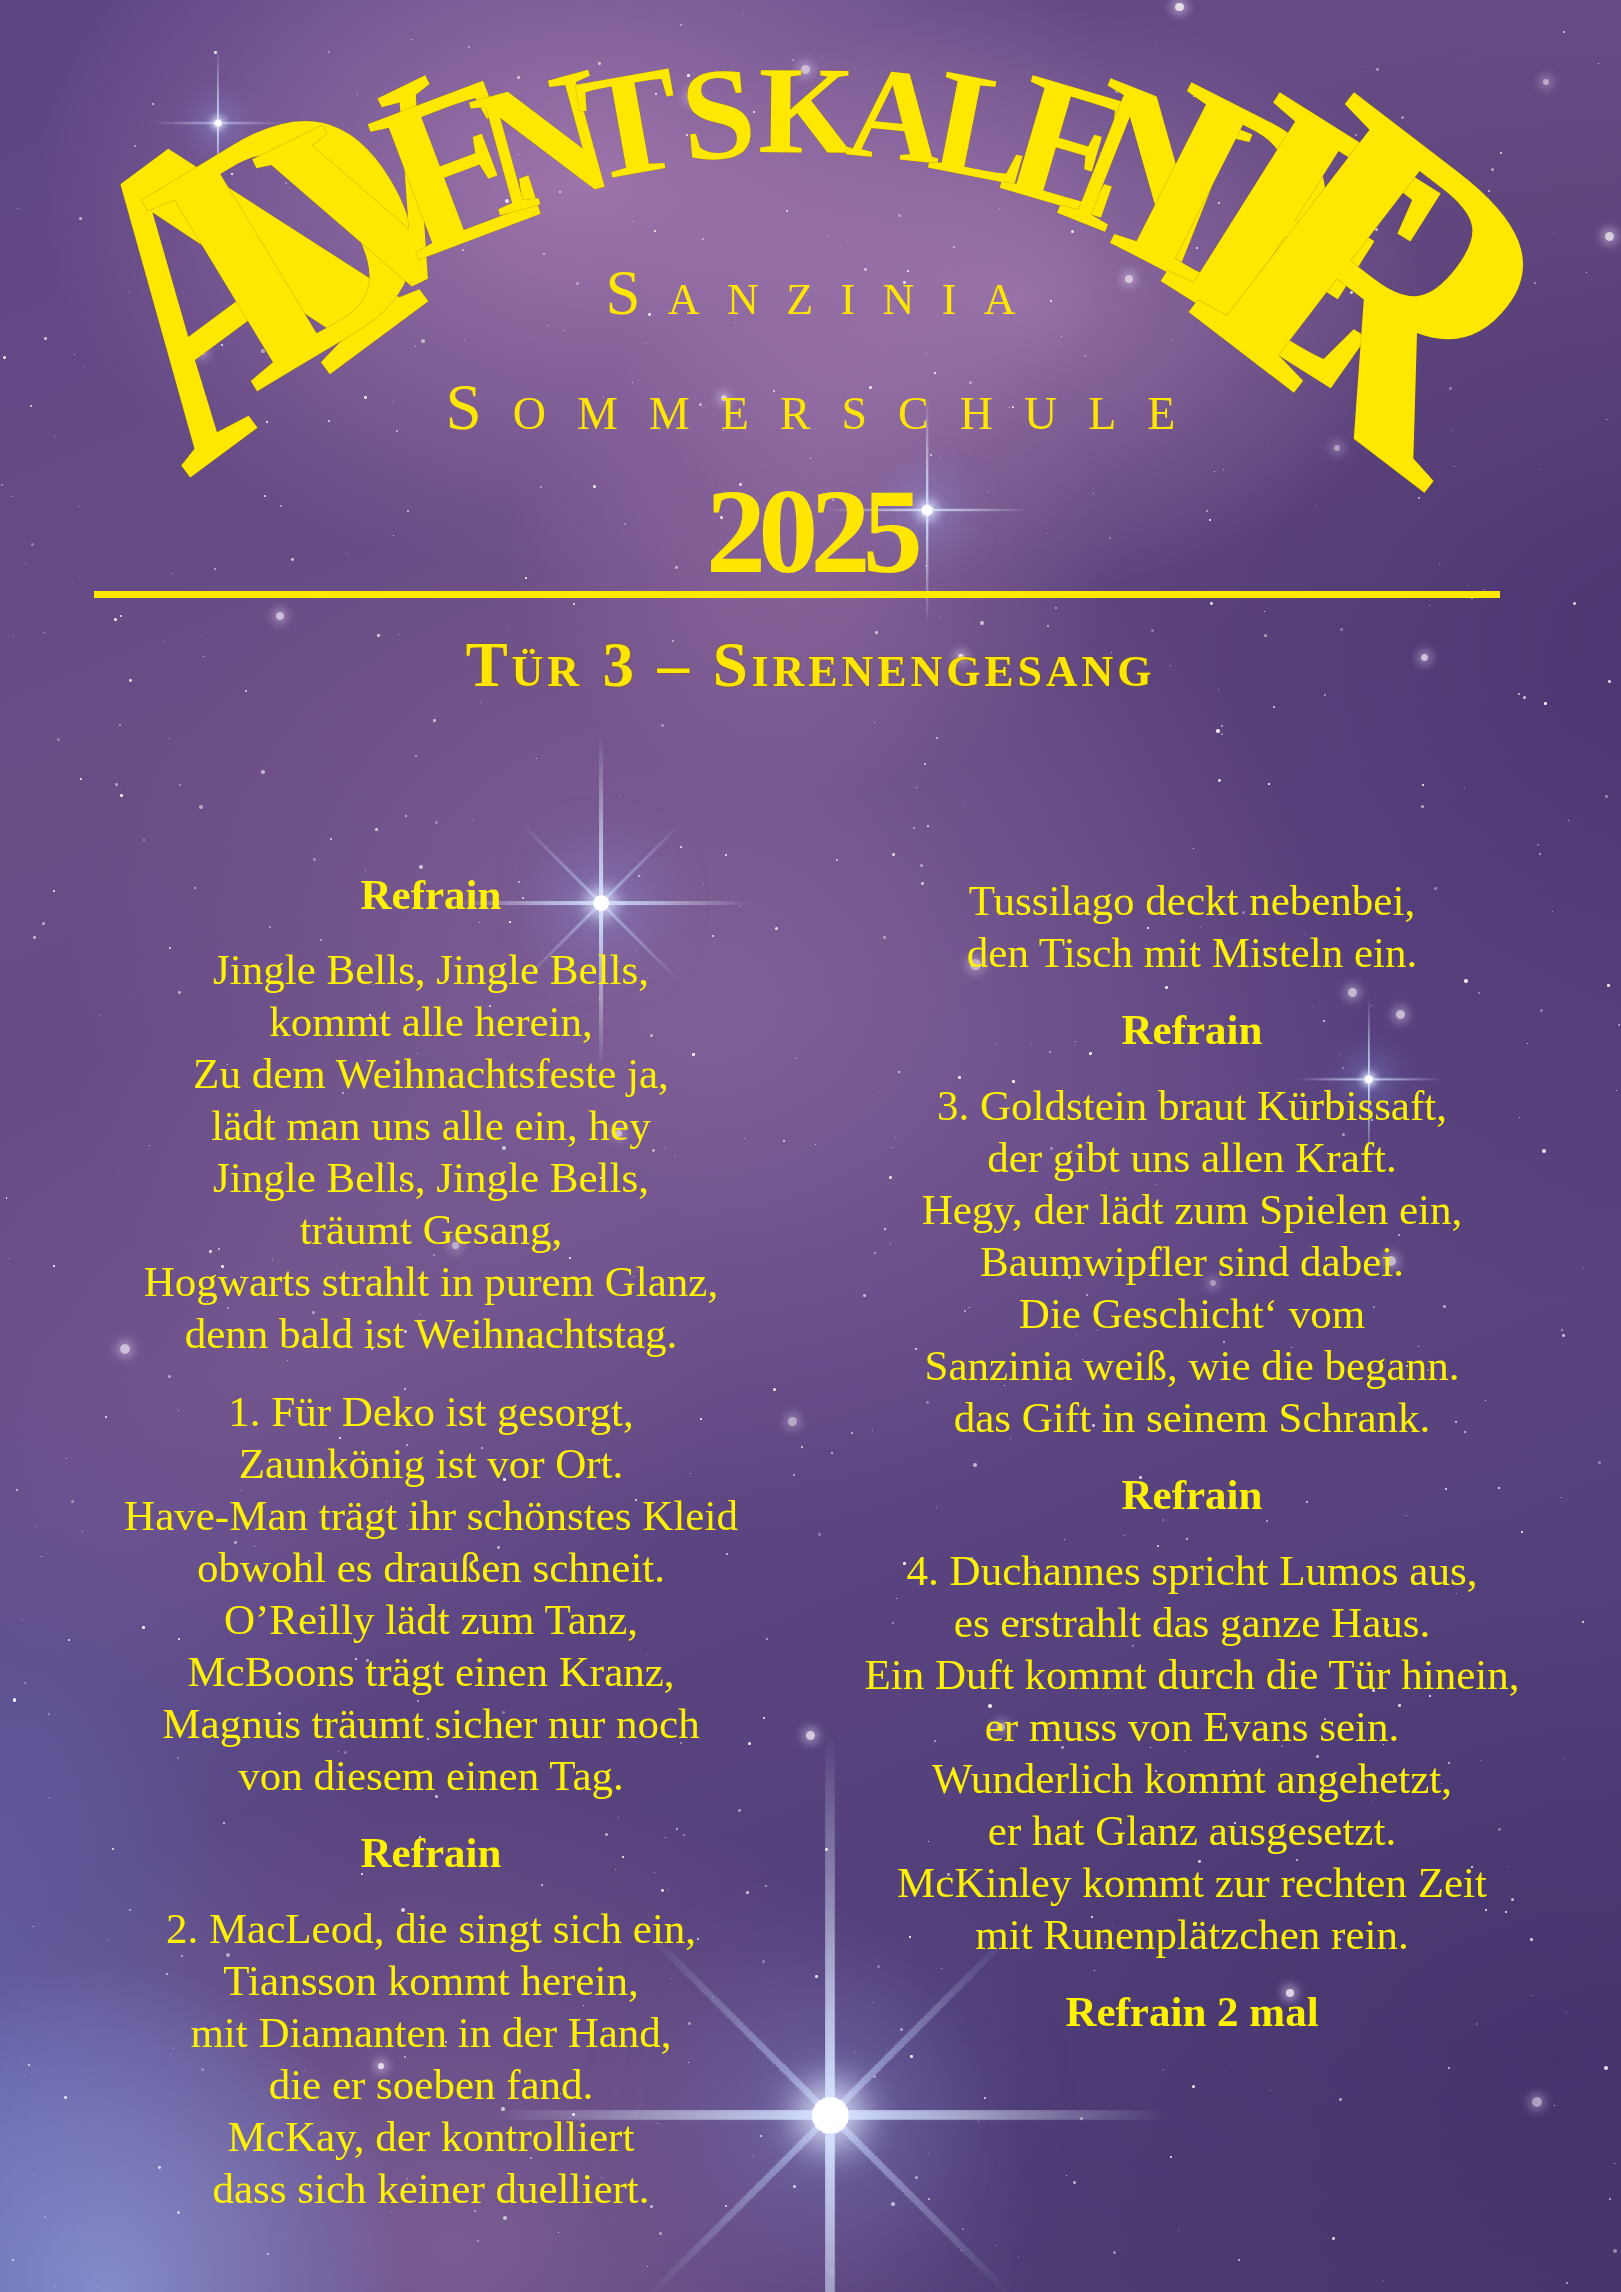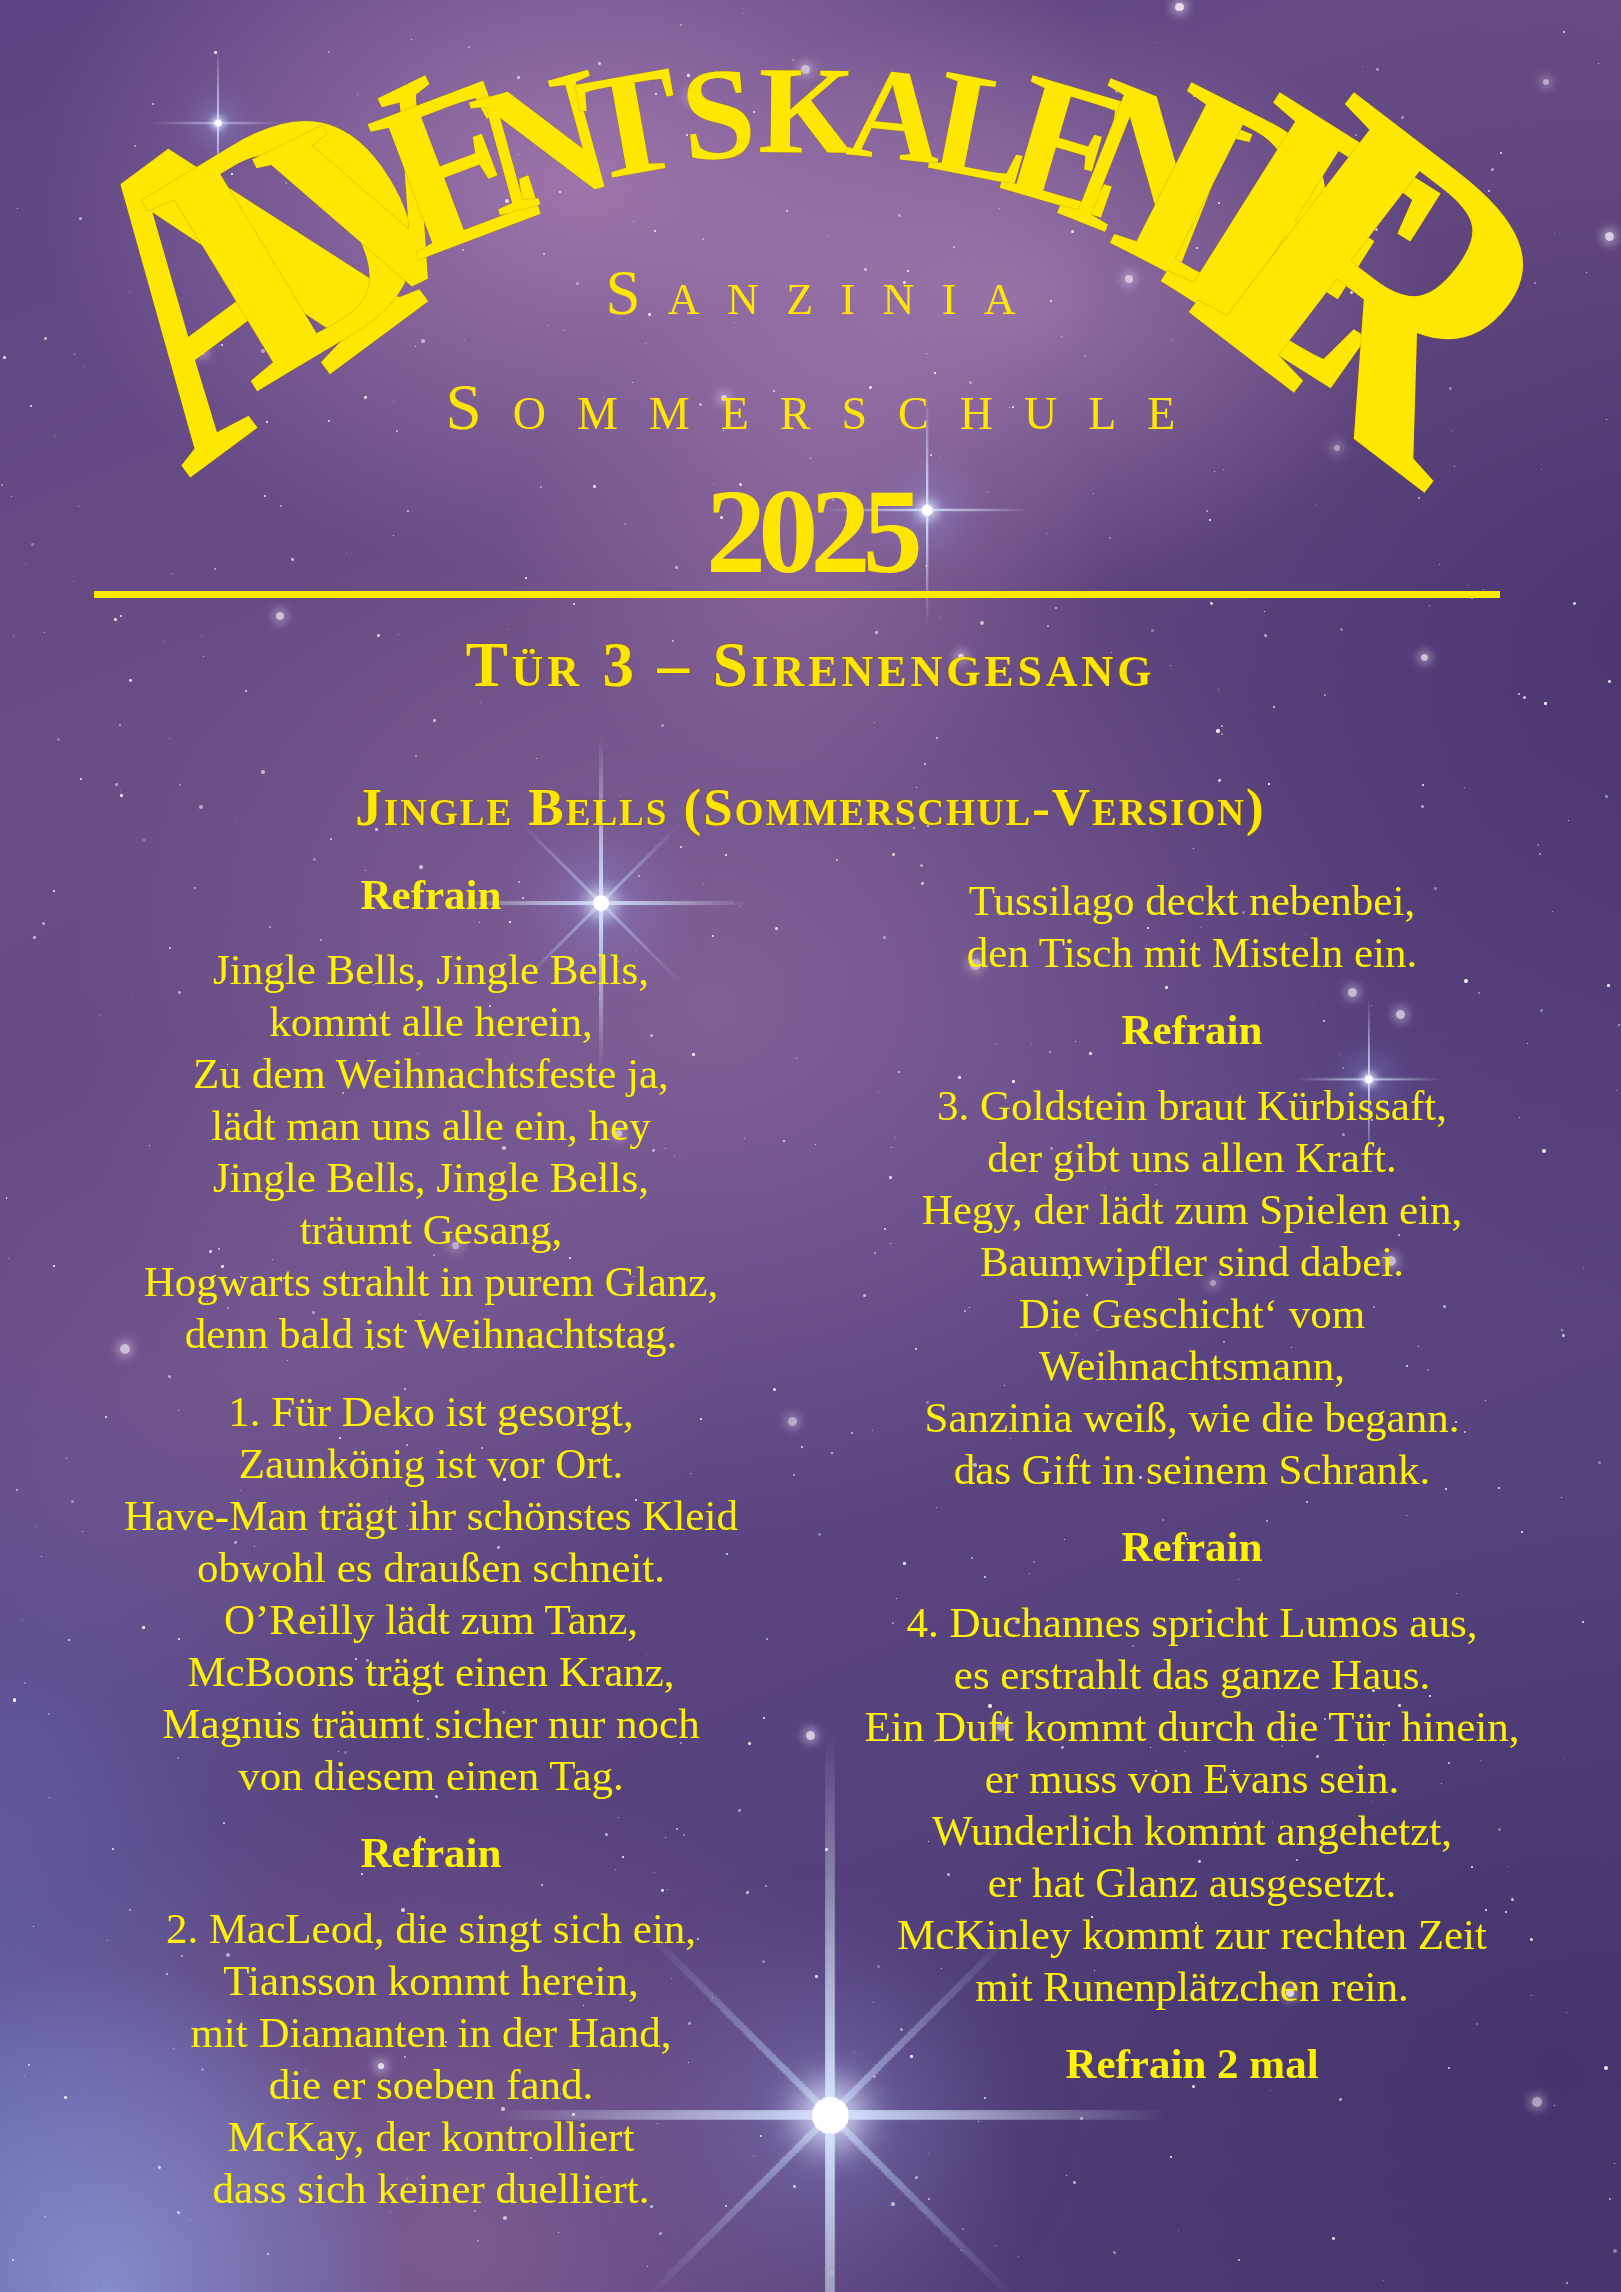--- a/index.html
+++ b/index.html
@@ -831,21 +831,20 @@
       <span style="left: 1236px; top: 225px; font-size: 275px; transform: translate(-50%, -58%) rotate(26.9286deg);">D</span>
       <span style="left: 1313px; top: 269px; font-size: 341px; transform: translate(-50%, -58%) rotate(32.2143deg);">E</span>
       <span style="left: 1387px; top: 320px; font-size: 420px; transform: translate(-50%, -58%) rotate(37.5deg);">R</span>
     </div>
 
   <div class="sub sub-mag">Sanzinia</div>
   <div class="sub sub-som">Sommerschule</div>
   <div class="year">2025</div>
   <div class="divider"></div>
   <div class="door">Tür 3 – Sirenengesang</div>
-  <div class="song">Jingle Bells (Sommerschul-Version)</div>
 
   <div id="col-left" class="col">
       <div class="refrain-label">Refrain</div>
       <div class="verse">
         <div class="lyric-line">Jingle Bells, Jingle Bells,</div>
         <div class="lyric-line">kommt alle herein,</div>
         <div class="lyric-line">Zu dem Weihnachtsfeste ja,</div>
         <div class="lyric-line">lädt man uns alle ein, hey</div>
         <div class="lyric-line">Jingle Bells, Jingle Bells,</div>
         <div class="lyric-line">träumt Gesang,</div>
@@ -877,21 +876,20 @@
         <div class="lyric-line">Tussilago deckt nebenbei,</div>
         <div class="lyric-line">den Tisch mit Misteln ein.</div>
       </div>
       <div class="refrain-label">Refrain</div>
       <div class="verse">
         <div class="lyric-line">3. Goldstein braut Kürbissaft,</div>
         <div class="lyric-line">der gibt uns allen Kraft.</div>
         <div class="lyric-line">Hegy, der lädt zum Spielen ein,</div>
         <div class="lyric-line">Baumwipfler sind dabei.</div>
         <div class="lyric-line">Die Geschicht‘ vom</div>
-        <div class="lyric-line">Weihnachtsmann,</div>
         <div class="lyric-line">Sanzinia weiß, wie die begann.</div>
         <div class="lyric-line">das Gift in seinem Schrank.</div>
       </div>
       <div class="refrain-label">Refrain</div>
       <div class="verse">
         <div class="lyric-line">4. Duchannes spricht Lumos aus,</div>
         <div class="lyric-line">es erstrahlt das ganze Haus.</div>
         <div class="lyric-line">Ein Duft kommt durch die Tür hinein,</div>
         <div class="lyric-line">er muss von Evans sein.</div>
         <div class="lyric-line">Wunderlich kommt angehetzt,</div>

